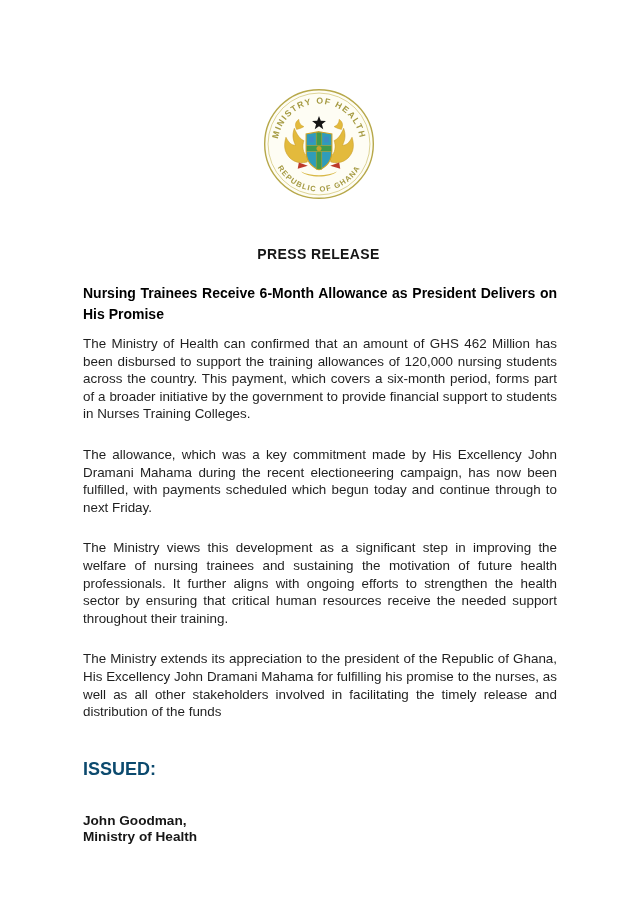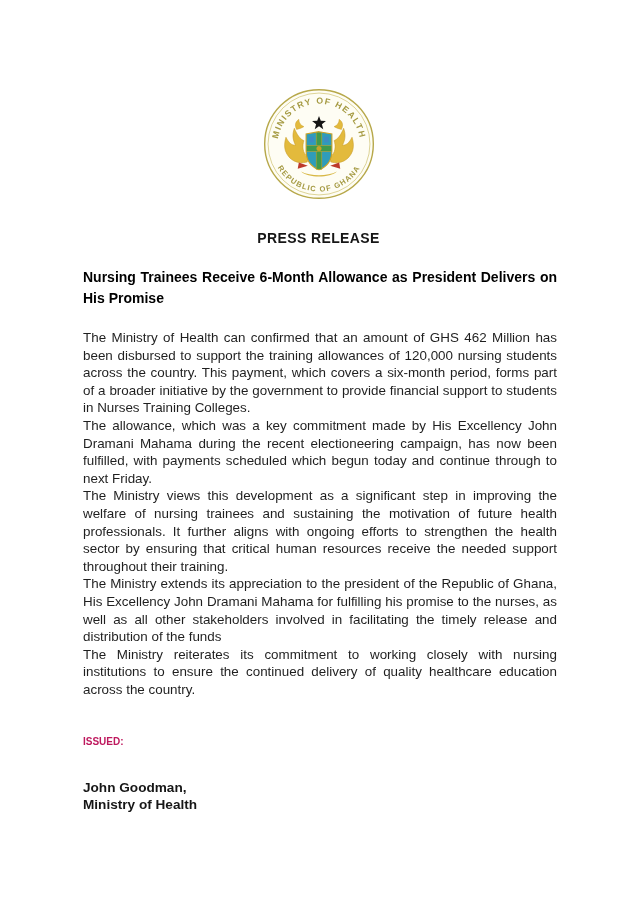--- a/index.html
+++ b/index.html
@@ -13,51 +13,51 @@
     font-family: "Liberation Sans", sans-serif;
     color: #1d1d1d;
     overflow: hidden;
   }
   .logo-wrap {
     padding-top: 88px;
     text-align: center;
   }
   .logo-wrap svg { display: inline-block; }
   .kicker {
-    margin-top: 26px;
+    margin-top: 42px;
     text-align: center;
     font-size: 14px;
     font-weight: bold;
     letter-spacing: 0.4px;
     color: #161616;
   }
   .content {
     padding: 0 80px 0 83px;
   }
   .doc-title {
     margin-top: 21px;
     font-size: 14px;
     font-weight: bold;
     line-height: 21px;
     text-align: justify;
     color: #000000;
   }
   .body-par {
-    margin-top: 0;
+    margin-top: 23px;
     font-size: 13.4px;
     line-height: 17.6px;
     text-align: justify;
     color: #1f1f1f;
   }
-  .body-par:first-of-type { margin-top: 20px; }
+  .body-par:first-of-type { margin-top: 10px; }
   .issued {
     margin-top: 38px;
-    font-size: 10px;
+    font-size: 18px;
     font-weight: bold;
-    color: #be185d;
+    color: #0c4a6e;
   }
   .signature {
     margin-top: 33px;
     font-size: 13.6px;
     font-weight: bold;
     line-height: 16.5px;
     color: #161616;
   }
 </style>
 </head>
@@ -109,21 +109,20 @@
 
   <div class="kicker">PRESS RELEASE</div>
 
   <div class="content">
     <h1 class="doc-title">Nursing Trainees Receive 6-Month Allowance as President Delivers on His Promise</h1>
 
     <p class="body-par">The Ministry of Health can confirmed that an amount of GHS 462 Million has been disbursed to support the training allowances of 120,000 nursing students across the country. This payment, which covers a six-month period, forms part of a broader initiative by the government to provide financial support to students in Nurses Training Colleges.</p>
     <p class="body-par">The allowance, which was a key commitment made by His Excellency John Dramani Mahama during the recent electioneering campaign, has now been fulfilled, with payments scheduled which begun today and continue through to next Friday.</p>
     <p class="body-par">The Ministry views this development as a significant step in improving the welfare of nursing trainees and sustaining the motivation of future health professionals. It further aligns with ongoing efforts to strengthen the health sector by ensuring that critical human resources receive the needed support throughout their training.</p>
     <p class="body-par">The Ministry extends its appreciation to the president of the Republic of Ghana, His Excellency John Dramani Mahama for fulfilling his promise to the nurses, as well as all other stakeholders involved in facilitating the timely release and distribution of the funds</p>
-    <p class="body-par">The Ministry reiterates its commitment to working closely with nursing institutions to ensure the continued delivery of quality healthcare education across the country.</p>
 
     <div class="issued">ISSUED:</div>
 
     <div class="signature">
       <div>John Goodman,</div>
       <div>Ministry of Health</div>
     </div>
   </div>
 
 </div>

